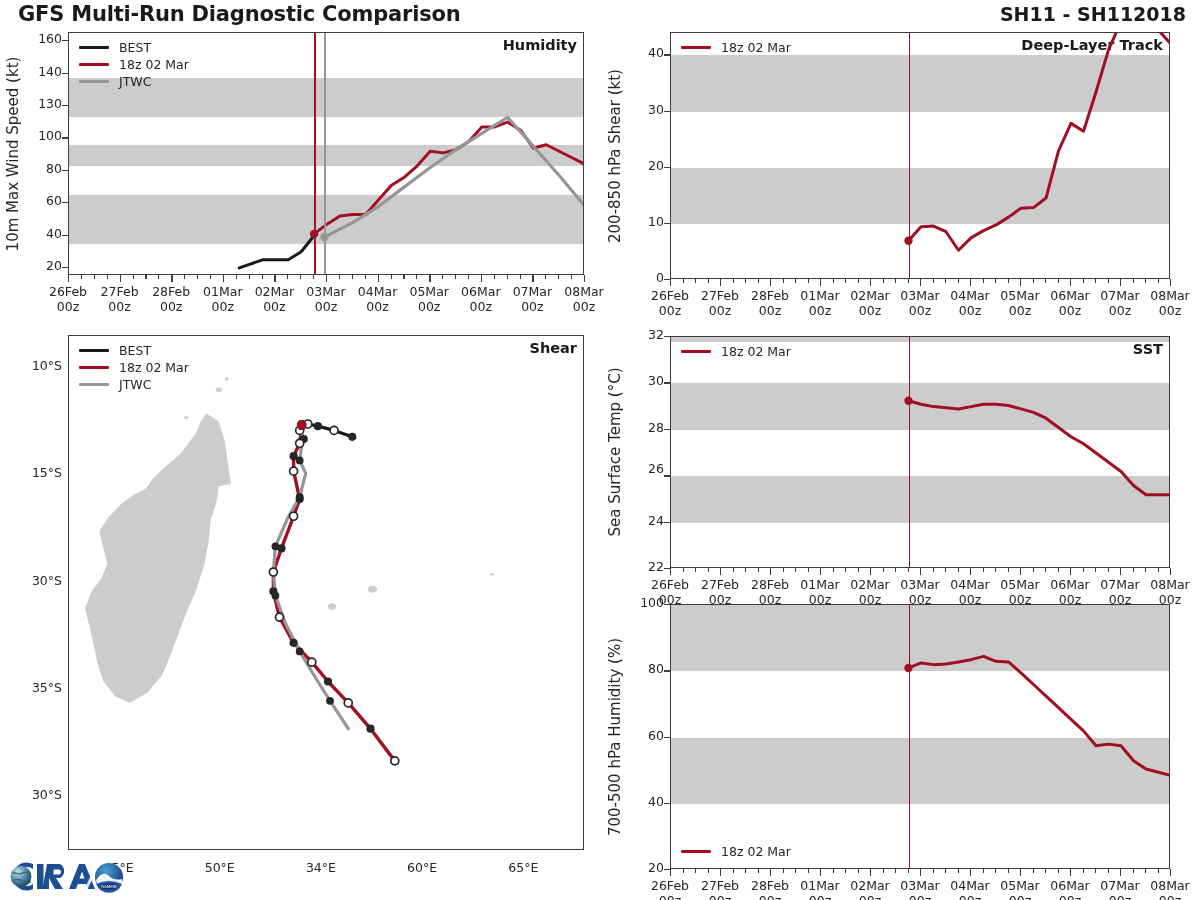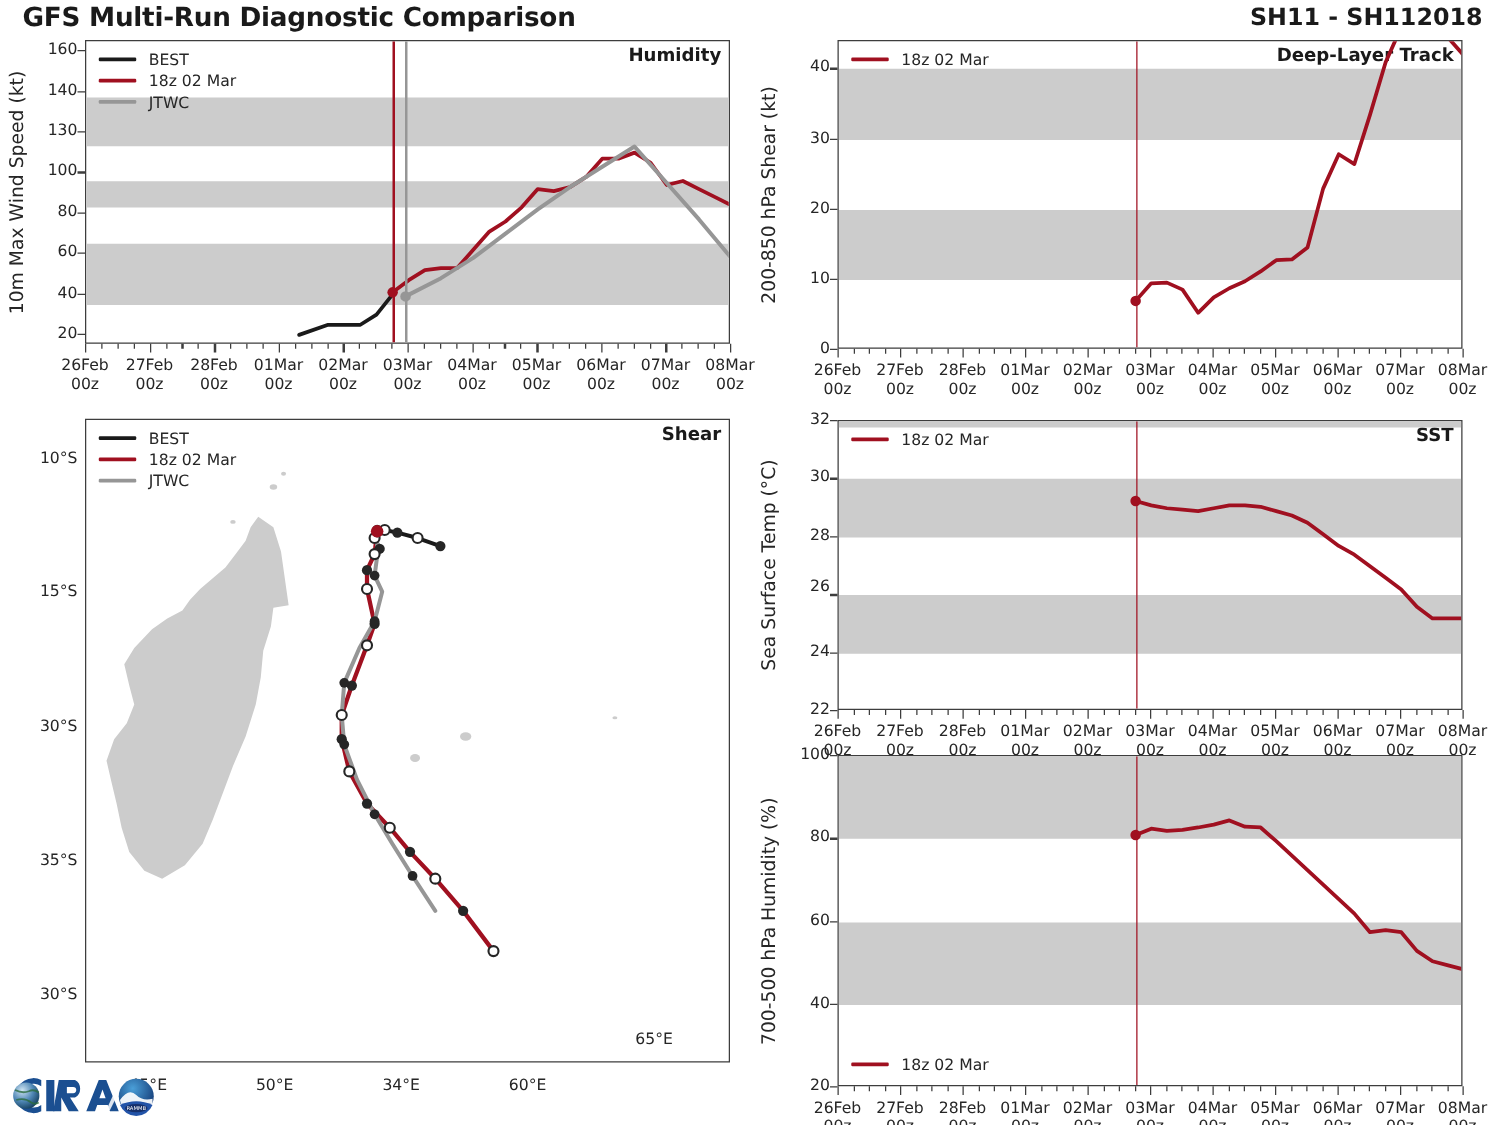--- a/index.html
+++ b/index.html
@@ -570,21 +570,21 @@
     </div>
     <div class="ytick" style="left: 6px; top: 358.188px; width: 56px;">10°S</div>
     <div class="ytick" style="left: 6px; top: 465.479px; width: 56px;">15°S</div>
     <div class="ytick" style="left: 6px; top: 572.771px; width: 56px;">30°S</div>
     <div class="ytick" style="left: 6px; top: 680.062px; width: 56px;">35°S</div>
     <div class="ytick" style="left: 6px; top: 787.354px; width: 56px;">30°S</div>
     <div class="xtick" style="left: 84.5882px; top: 860px; width: 68px;">45°E</div>
     <div class="xtick" style="left: 185.765px; top: 860px; width: 68px;">50°E</div>
     <div class="xtick" style="left: 286.941px; top: 860px; width: 68px;">34°E</div>
     <div class="xtick" style="left: 388.118px; top: 860px; width: 68px;">60°E</div>
-    <div class="xtick" style="left: 489.294px; top: 823px; width: 68px;">65°E</div>
+    <div class="xtick" style="left: 489.294px; top: 860px; width: 68px;">65°E</div>
   </div>
 
 <div class="abs" id="cira-logo">
   <svg width="118" height="42" viewBox="0 0 118 42">
     <defs>
       <radialGradient id="globeG" cx="35%" cy="30%" r="75%">
         <stop offset="0%" stop-color="#cfe4f2"></stop>
         <stop offset="55%" stop-color="#4f87b5"></stop>
         <stop offset="100%" stop-color="#15405f"></stop>
       </radialGradient>

